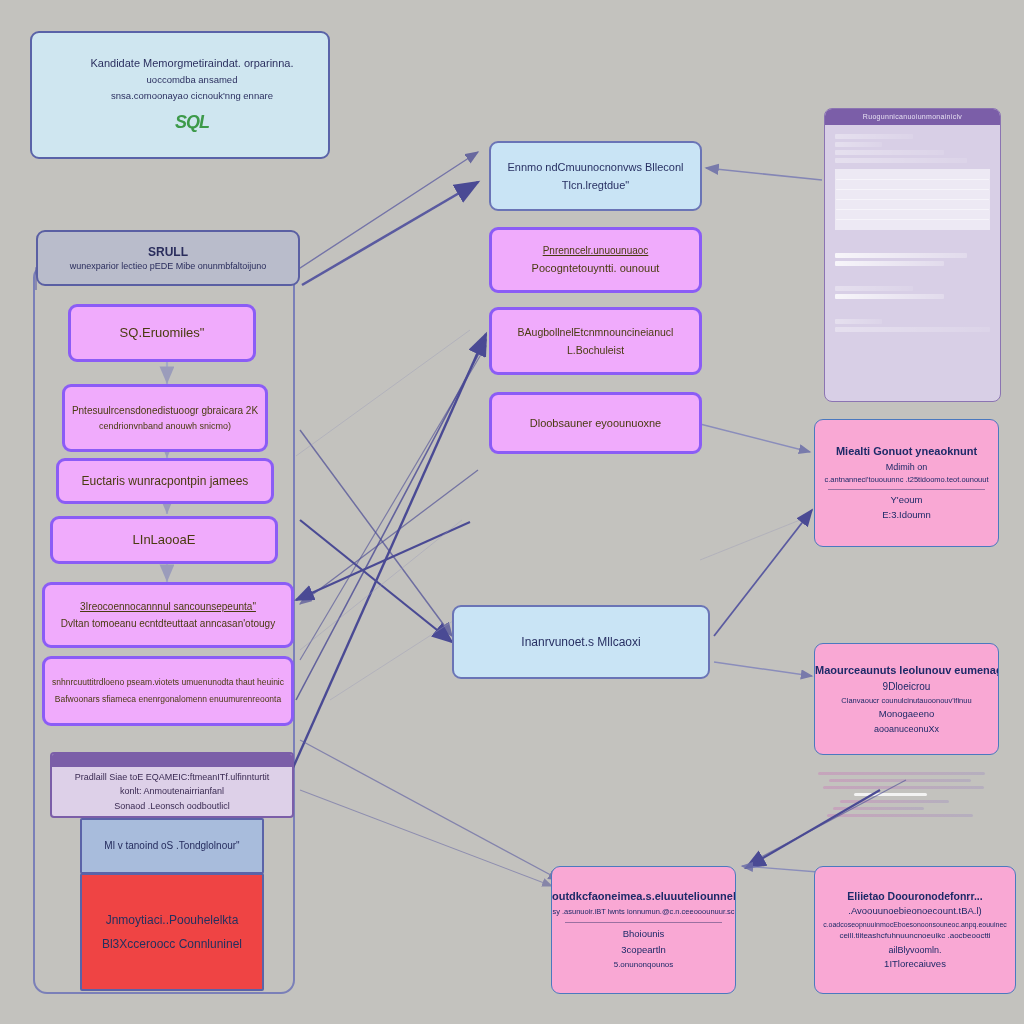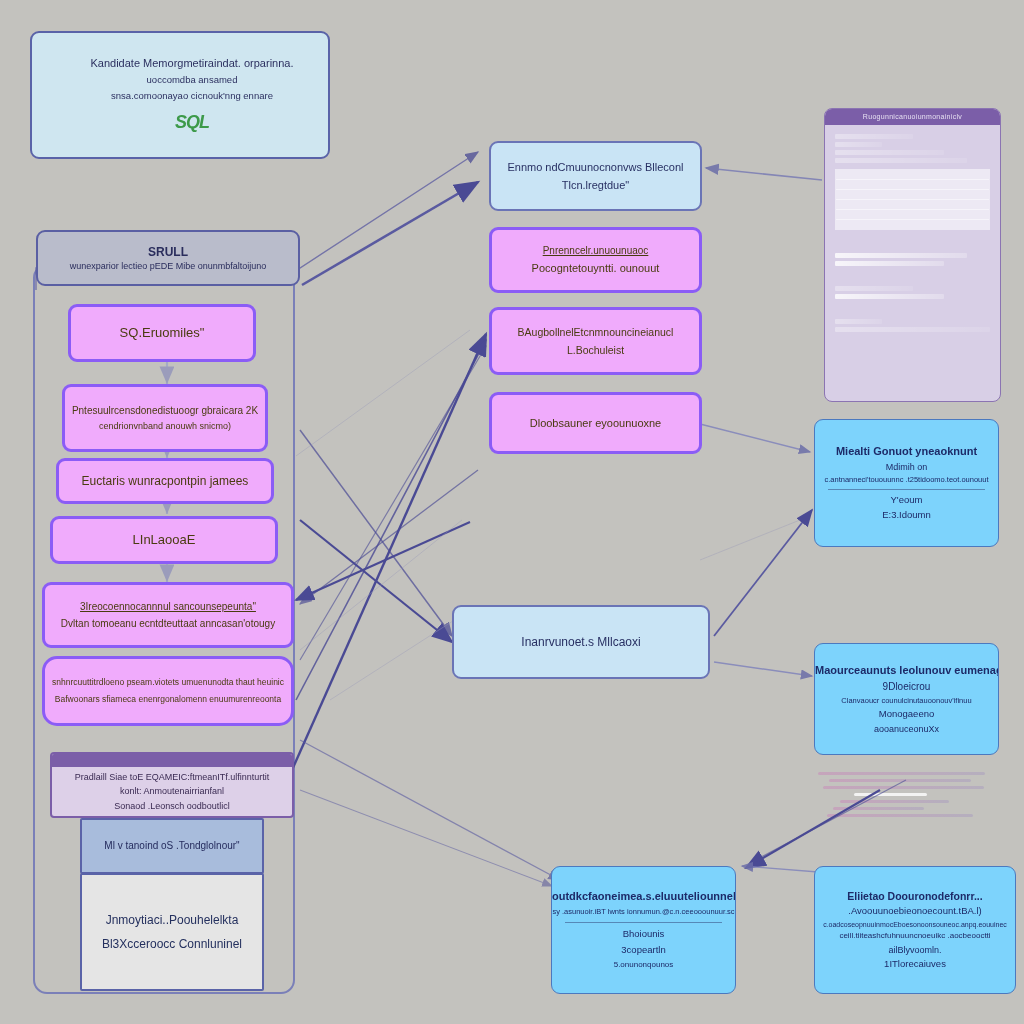--- a/index.html
+++ b/index.html
@@ -62,42 +62,42 @@
     background: #f0abfc;
     border: 3px solid #8b5cf6;
     color: #4a3b10;
   }
   .cyan-box {
     background: #c9e4f5;
     border: 2px solid #6a74b6;
     color: #283063;
   }
   .blue-box {
-    background: #7dd3fc;
+    background: #f9a8d4;
     border: 1px solid #4b79bf;
     color: #1d2a68;
   }
   .blue-mid-box {
     background: #a8bcdc;
     border: 2px solid #5a63a8;
     color: #252c5e;
   }
   .lavender-box {
     background: #ddd0e8;
     border: 2px solid #7b5ea8;
     color: #3a2a52;
   }
   .panel-purple {
     background: #d8cfe6;
     border: 1px solid #8b74b2;
     border-radius: 8px;
     color: #4a3a66;
   }
   .pale-cyan-box {
-    background: #e5e5e5;
+    background: #ef4444;
     border: 2px solid #5a63a8;
     color: #24305e;
   }
 
   
   #left-group {
     position: absolute;
     box-sizing: border-box;
     border: 2px solid #7a7fb8;
     border-radius: 14px;
@@ -278,21 +278,21 @@
 
   <div class="node yellow-box" style="left:50px; top:516px; width:228px; height:48px; font-size:13px;">
     <span class="ln">LInLaooaE</span>
   </div>
 
   <div class="node yellow-box" style="left:42px; top:582px; width:252px; height:66px; font-size:10px; gap:4px;">
     <span class="ln underline-txt">3Ireocoennocannnul  sancounsepeunta"</span>
     <span class="ln" style="font-size:10px;">Dvltan tomoeanu ecntdteuttaat anncasan'otougy</span>
   </div>
 
-  <div class="node yellow-box" style="left:42px; top:656px; width:252px; height:70px; font-size:8.5px; gap:5px;border-radius:15px;">
+  <div class="node yellow-box" style="left:42px; top:656px; width:252px; height:70px; font-size:8.5px; gap:5px;">
     <span class="ln">snhnrcuuttitrdloeno pseam.viotets  umuenunodta thaut heuinic</span>
     <span class="ln">Bafwoonars sfiameca enenrgonalomenn enuumurenreoonta</span>
   </div>
 
   <div class="node lavender-box" style="left:50px; top:752px; width:244px; height:66px; padding:0; justify-content:center; border-radius:4px;">
     <div style="width:100%; height:13px; background:#7b5ea8;"></div>
     <div style="flex:1; display:flex; flex-direction:column; align-items:center; justify-content:center; gap:2px; width:100%;">
       <span class="ln" style="font-size:9px;">Pradlaill Siae toE EQAMEIC:ftmeanITf.ulfinnturtit</span>
       <span class="ln" style="font-size:9px;">konlt: Anmoutenairrianfanl</span>
       <span class="ln" style="font-size:9px;">Sonaod .Leonsch oodboutlicl</span>

